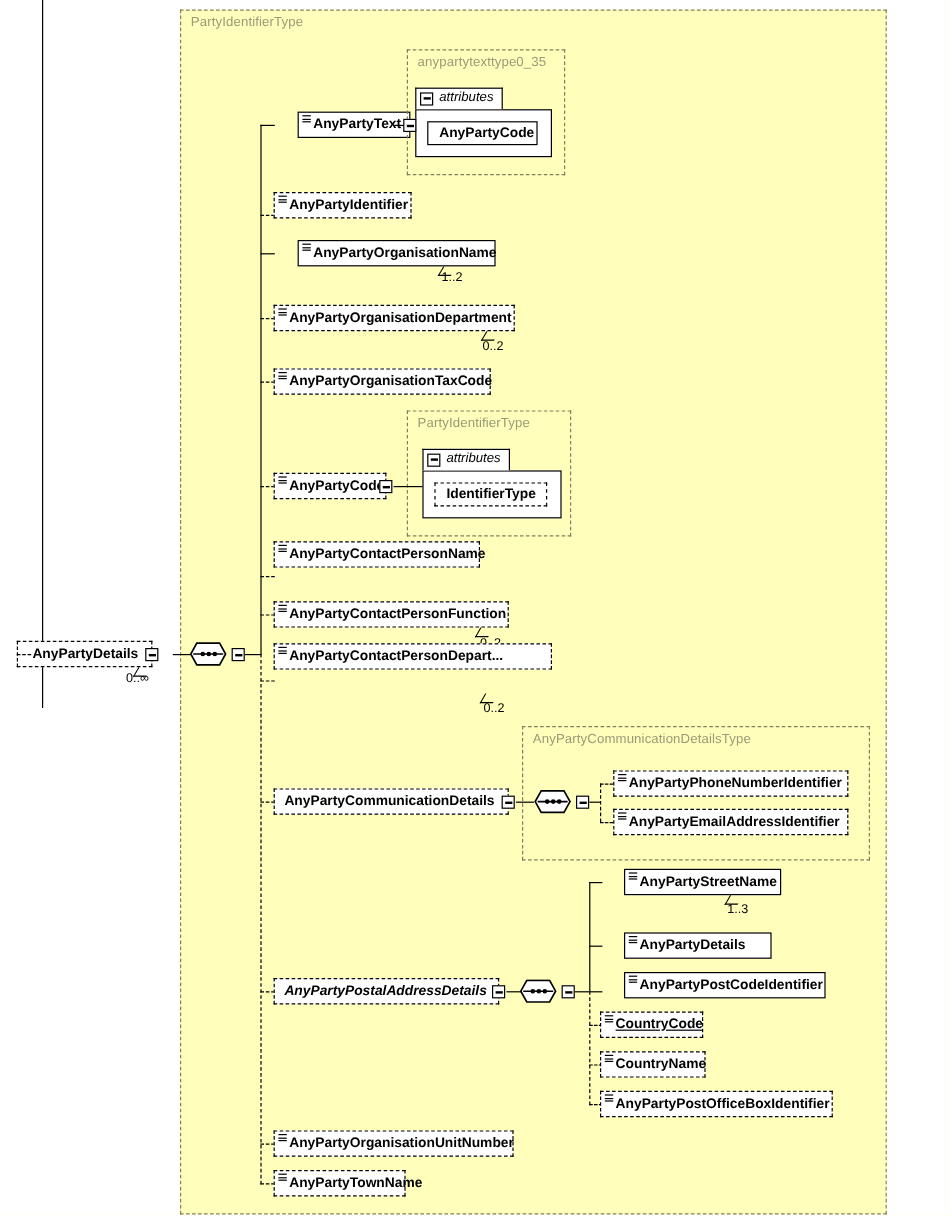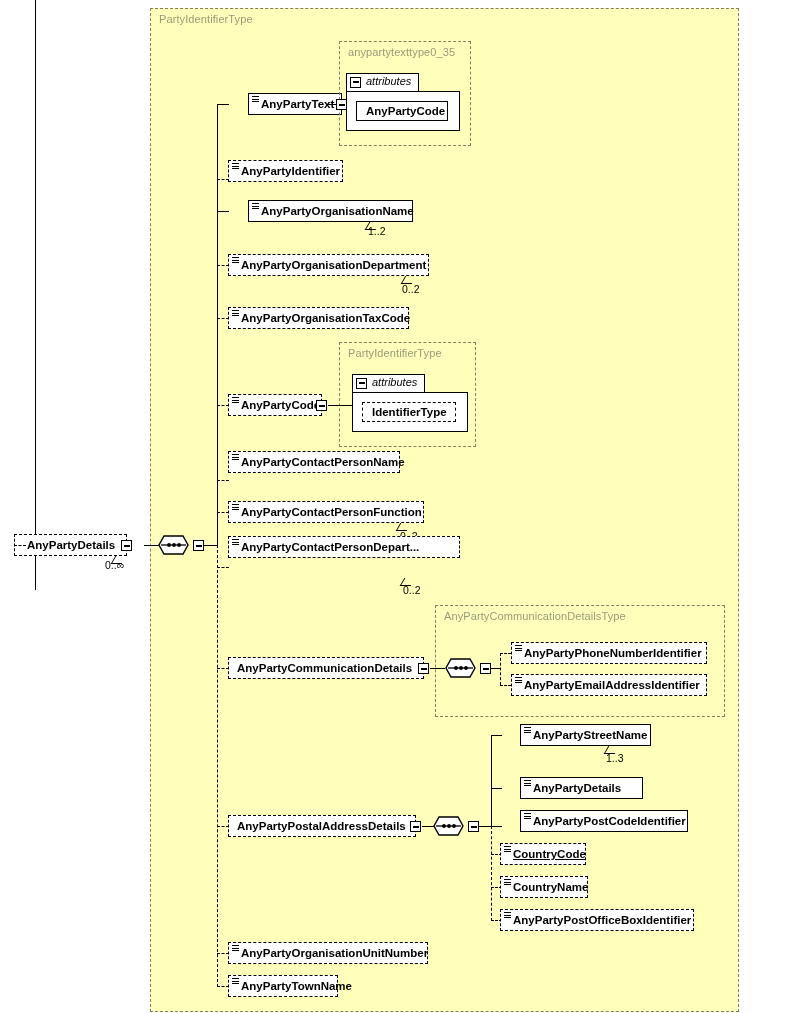--- a/index.html
+++ b/index.html
@@ -422,21 +422,21 @@
   <div class="node optional" style="left:511px; top:674px; width:196px;">
     <span class="elem-icon">
         <i></i>
         <i></i>
         <i></i>
       </span>
     <span class="label">AnyPartyEmailAddressIdentifier</span>
   </div>
 
   <div class="dash-h" style="left:217px; top:826px; width:12px;"></div>
-  <div class="node optional" style="left:228px; top:815px; width:188px; padding-left:8px;">
+  <div class="node optional" style="left:228px; top:815px; width:188px; padding-left:8px;font-style:italic;">
     <span class="label">AnyPartyPostalAddressDetails</span>
     <span class="expander" style="right:-6px; top:5px;"></span>
   </div>
 
   <div class="conn h" style="left:422px; top:826px; width:13px;"></div>
   <div class="seq" style="left:433px; top:816px;">
     <svg width="37" height="21" viewBox="0 0 37 21">
       <polygon points="6,1 25,1 30,10 25,19 6,19 1,10" fill="#ffffff" stroke="#000000" stroke-width="1.4"></polygon>
       <line x1="3" y1="10" x2="28" y2="10" stroke="#000000" stroke-width="1.3"></line>
       <circle cx="11" cy="10" r="1.9" fill="#000000"></circle>

